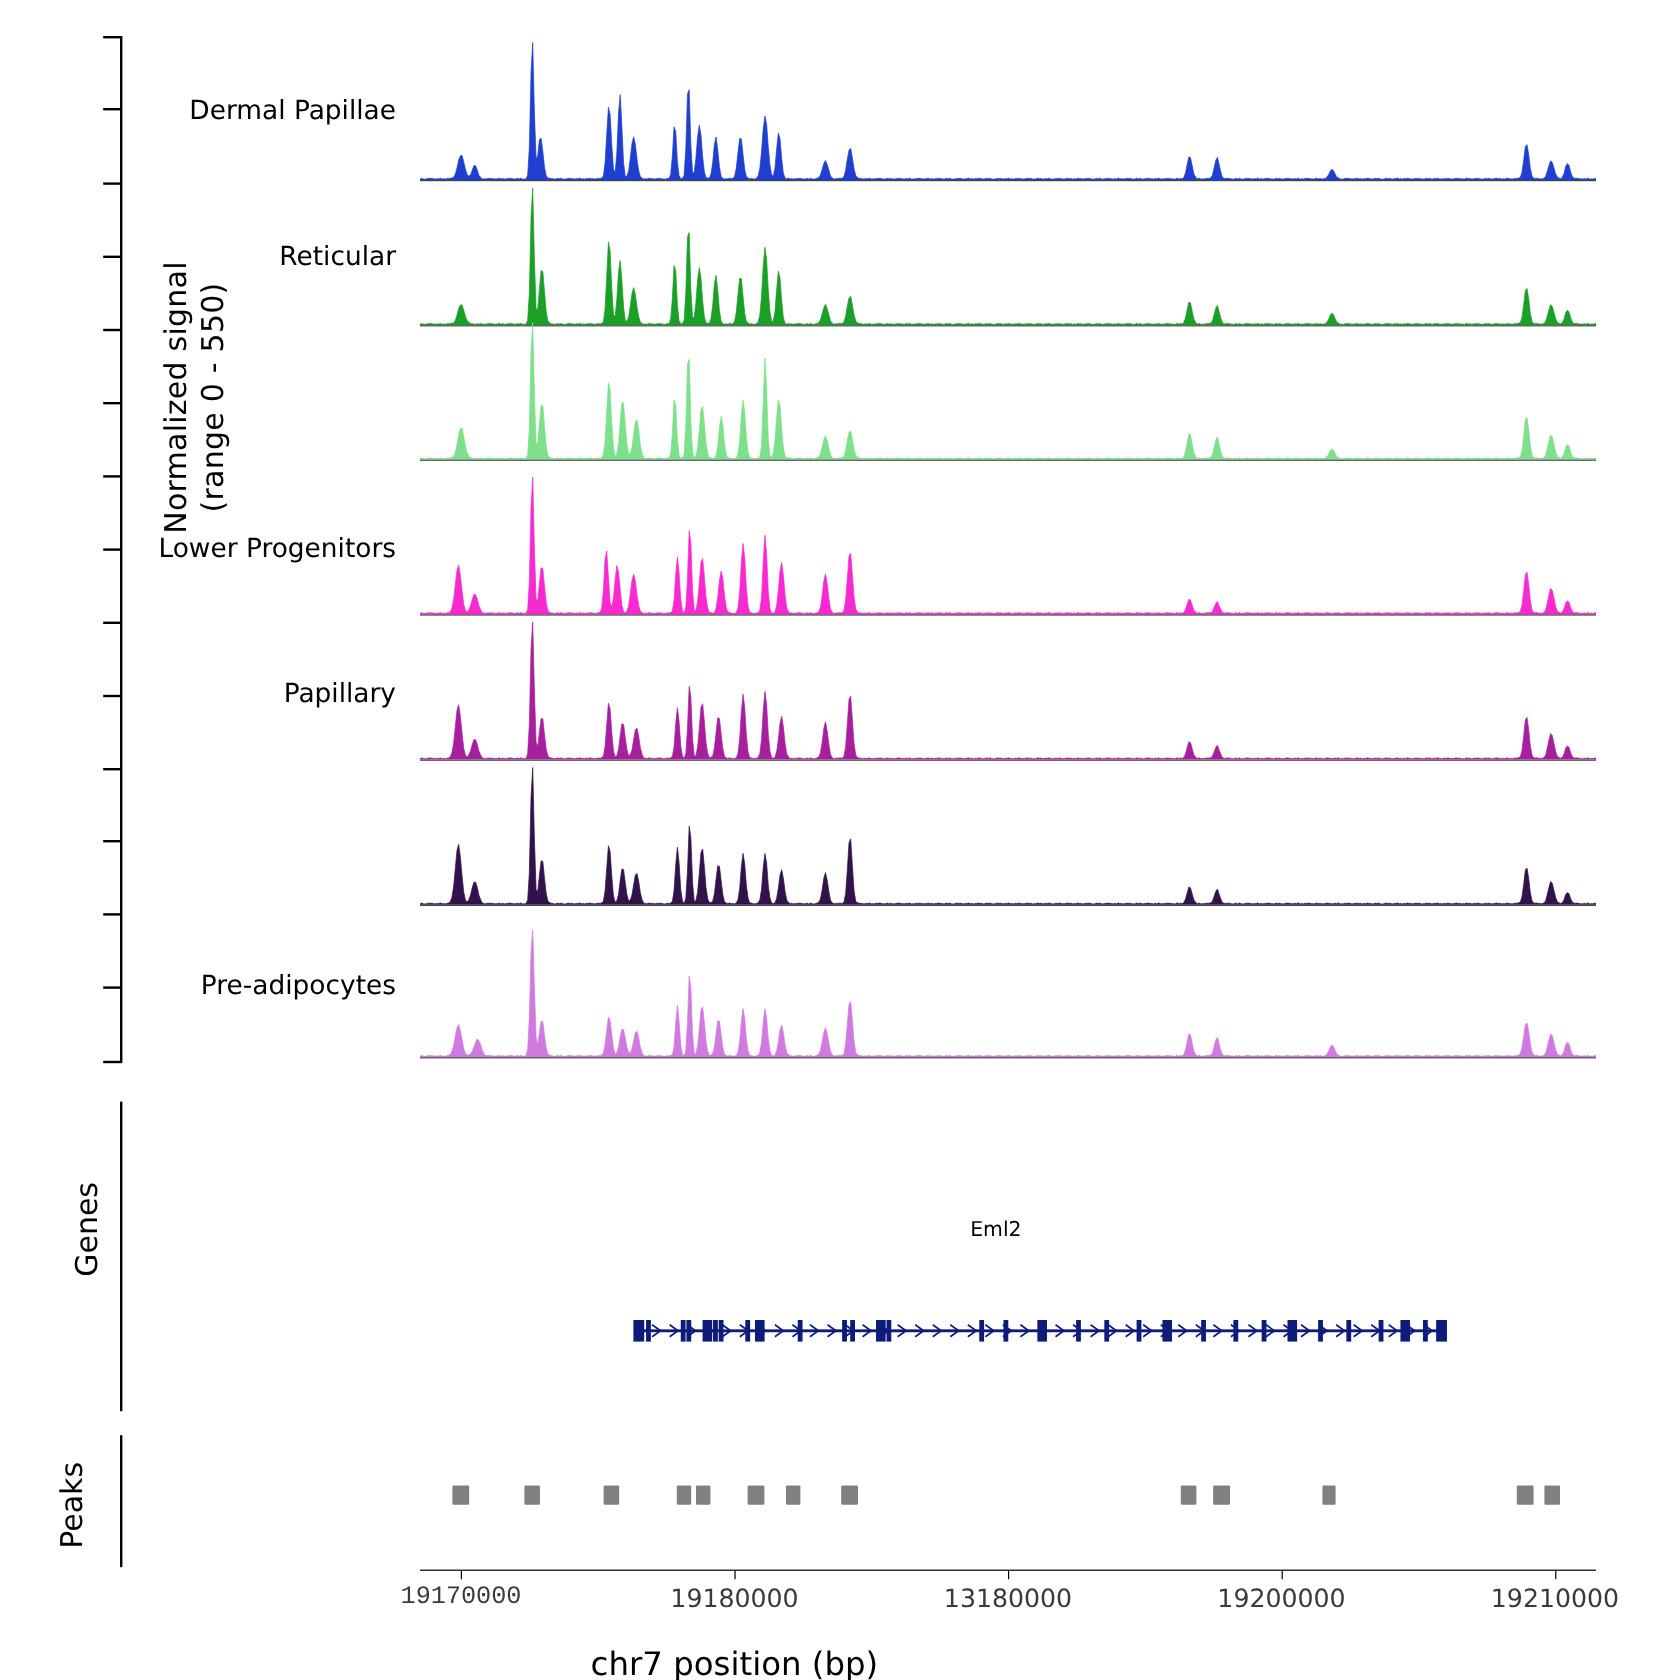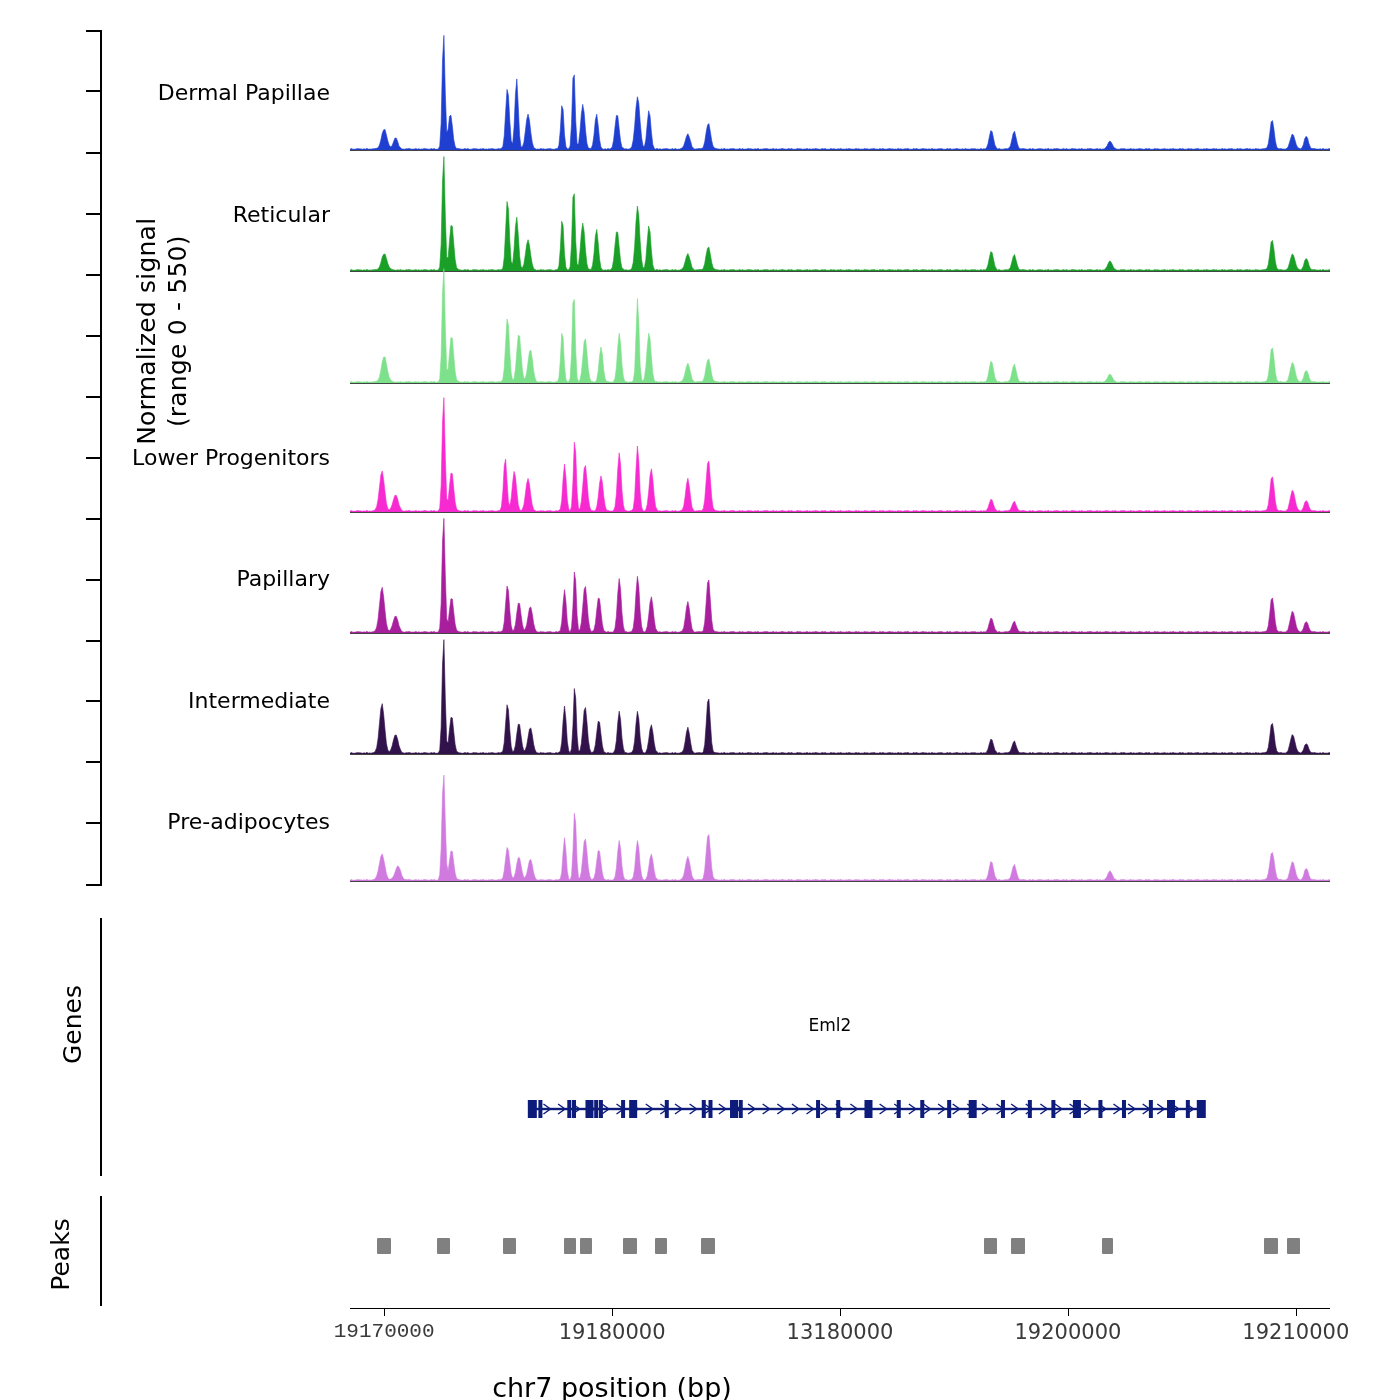--- a/index.html
+++ b/index.html
@@ -163,21 +163,20 @@
   <div class="tick" style="top:640px;"></div>
   <div class="tick" style="top:700px;"></div>
   <div class="tick" style="top:761px;"></div>
   <div class="tick" style="top:822px;"></div>
   <div class="tick" style="top:884px;"></div>
 
   <div class="track-label" style="left:0; top:80px; width:330px;">Dermal Papillae</div>
   <div class="track-label" style="left:0; top:202px; width:330px;">Reticular</div>
   <div class="track-label" style="left:0; top:445px; width:330px;">Lower Progenitors</div>
   <div class="track-label" style="left:0; top:566px; width:330px;">Papillary</div>
-  <div class="track-label" style="left:0; top:688px; width:330px;">Intermediate</div>
   <div class="track-label" style="left:0; top:809px; width:330px;">Pre-adipocytes</div>
 
   <div class="track" style="top:30px;">
     <svg viewBox="0 0 980 120" preserveAspectRatio="none">
         <path d="M0,120 L0.00,119.30 L1.40,118.50 L2.80,119.18 L4.21,119.28 L5.61,119.06 L7.01,118.64 L8.41,118.64 L9.81,118.81 L11.22,118.93 L12.62,119.28 L14.02,118.80 L15.42,119.17 L16.82,118.36 L18.23,119.21 L19.63,118.92 L21.03,119.27 L22.43,118.81 L23.83,118.78 L25.24,118.54 L26.64,118.34 L28.04,117.68 L29.44,115.08 L30.84,110.10 L32.25,103.28 L33.65,99.84 L35.05,99.57 L36.45,105.04 L37.85,111.05 L39.26,115.40 L40.66,116.75 L42.06,115.76 L43.46,112.06 L44.86,108.15 L46.27,108.02 L47.67,111.42 L49.07,116.13 L50.47,117.61 L51.87,119.12 L53.28,119.03 L54.68,119.22 L56.08,118.71 L57.48,118.80 L58.88,118.62 L60.29,118.81 L61.69,119.17 L63.09,119.06 L64.49,119.07 L65.89,118.41 L67.30,119.23 L68.70,118.67 L70.10,119.26 L71.50,119.01 L72.90,119.00 L74.31,118.52 L75.71,118.73 L77.11,118.89 L78.51,119.17 L79.91,119.14 L81.32,118.61 L82.72,119.09 L84.12,118.43 L85.52,119.28 L86.92,119.18 L88.33,119.09 L89.73,115.90 L91.13,93.25 L92.53,29.90 L93.93,5.41 L95.34,64.33 L96.74,102.51 L98.14,99.26 L99.54,86.30 L100.94,85.19 L102.35,95.95 L103.75,109.58 L105.15,116.26 L106.55,118.55 L107.95,118.44 L109.36,118.80 L110.76,118.96 L112.16,119.29 L113.56,119.06 L114.96,118.55 L116.37,119.05 L117.77,118.50 L119.17,119.29 L120.57,119.27 L121.97,119.18 L123.38,118.53 L124.78,118.85 L126.18,118.67 L127.58,119.01 L128.98,119.26 L130.39,118.85 L131.79,118.95 L133.19,118.40 L134.59,119.17 L135.99,118.91 L137.40,119.29 L138.80,118.76 L140.20,119.00 L141.60,118.48 L143.00,118.87 L144.41,119.04 L145.81,119.20 L147.21,118.98 L148.61,118.51 L150.01,118.99 L151.42,118.28 L152.82,116.59 L154.22,105.88 L155.62,82.10 L157.02,59.41 L158.43,65.37 L159.83,91.10 L161.23,110.64 L162.63,113.84 L164.03,97.58 L165.44,64.22 L166.84,48.90 L168.24,75.82 L169.64,105.77 L171.04,116.98 L172.45,116.72 L173.85,112.42 L175.25,101.69 L176.65,89.63 L178.05,84.04 L179.46,90.29 L180.86,102.69 L182.26,112.23 L183.66,117.33 L185.06,118.39 L186.47,119.24 L187.87,118.99 L189.27,119.18 L190.67,118.42 L192.07,118.94 L193.48,118.79 L194.88,119.21 L196.28,119.06 L197.68,118.71 L199.08,118.85 L200.49,118.49 L201.89,119.16 L203.29,119.19 L204.69,119.29 L206.09,118.54 L207.50,118.83 L208.90,115.28 L210.30,100.13 L211.70,75.73 L213.10,79.54 L214.51,104.73 L215.91,116.50 L217.31,118.86 L218.71,118.65 L220.11,116.00 L221.52,93.64 L222.92,48.22 L224.32,44.88 L225.72,90.86 L227.12,113.90 L228.53,113.75 L229.93,101.87 L231.33,84.04 L232.73,74.38 L234.13,82.44 L235.54,100.57 L236.94,113.20 L238.34,118.03 L239.74,118.26 L241.14,118.49 L242.55,114.80 L243.95,105.22 L245.35,90.12 L246.75,84.18 L248.15,95.15 L249.56,109.38 L250.96,116.97 L252.36,118.68 L253.76,119.26 L255.16,118.74 L256.57,119.23 L257.97,118.39 L259.37,119.01 L260.77,118.62 L262.17,116.96 L263.58,110.09 L264.98,97.13 L266.38,85.38 L267.78,85.77 L269.18,98.70 L270.59,111.03 L271.99,117.23 L273.39,118.09 L274.79,119.09 L276.19,118.64 L277.60,119.17 L279.00,119.08 L280.40,118.50 L281.80,116.54 L283.20,110.12 L284.61,96.38 L286.01,77.45 L287.41,66.73 L288.81,73.20 L290.21,92.30 L291.62,107.43 L293.02,115.82 L294.42,116.58 L295.82,109.87 L297.22,94.00 L298.63,80.73 L300.03,85.75 L301.43,102.38 L302.83,114.61 L304.23,118.25 L305.64,119.15 L307.04,118.37 L308.44,119.17 L309.84,118.73 L311.24,119.24 L312.65,119.00 L314.05,118.84 L315.45,118.65 L316.85,118.61 L318.25,119.02 L319.66,119.20 L321.06,119.20 L322.46,118.54 L323.86,119.30 L325.26,118.46 L326.67,119.16 L328.07,119.23 L329.47,119.07 L330.87,118.52 L332.27,117.82 L333.68,115.77 L335.08,111.34 L336.48,106.37 L337.88,103.67 L339.28,106.92 L340.69,111.58 L342.09,116.64 L343.49,118.17 L344.89,119.18 L346.29,118.86 L347.70,118.82 L349.10,118.61 L350.50,118.61 L351.90,118.58 L353.30,116.97 L354.71,111.83 L356.11,102.42 L357.51,95.11 L358.91,93.62 L360.31,101.60 L361.72,110.69 L363.12,116.21 L364.52,117.95 L365.92,118.57 L367.32,118.80 L368.73,118.98 L370.13,119.25 L371.53,118.76 L372.93,119.14 L374.33,118.37 L375.74,119.25 L377.14,118.96 L378.54,119.25 L379.94,118.76 L381.34,118.81 L382.75,118.60 L384.15,118.77 L385.55,119.13 L386.95,119.14 L388.35,119.09 L389.76,118.43 L391.16,119.22 L392.56,118.61 L393.96,119.25 L395.36,119.09 L396.77,119.02 L398.17,118.54 L399.57,118.72 L400.97,118.85 L402.37,119.10 L403.78,119.18 L405.18,118.67 L406.58,119.09 L407.98,118.41 L409.38,119.28 L410.79,119.10 L412.19,119.22 L413.59,118.66 L414.99,118.82 L416.39,118.61 L417.80,118.86 L419.20,119.20 L420.60,119.02 L422.00,119.03 L423.40,118.40 L424.81,119.19 L426.21,118.72 L427.61,119.28 L429.01,118.96 L430.41,119.01 L431.82,118.49 L433.22,118.78 L434.62,118.91 L436.02,119.22 L437.42,119.10 L438.83,118.59 L440.23,119.05 L441.63,118.46 L443.03,119.29 L444.43,119.24 L445.84,119.20 L447.24,118.57 L448.64,118.85 L450.04,118.63 L451.44,118.96 L452.85,119.28 L454.25,118.91 L455.65,118.97 L457.05,118.40 L458.45,119.17 L459.86,118.83 L461.26,119.30 L462.66,118.83 L464.06,119.01 L465.46,118.47 L466.87,118.84 L468.27,118.98 L469.67,119.26 L471.07,119.02 L472.47,118.54 L473.88,119.01 L475.28,118.54 L476.68,119.28 L478.08,119.22 L479.48,119.19 L480.89,118.49 L482.29,118.88 L483.69,118.67 L485.09,119.06 L486.49,119.22 L487.90,118.82 L489.30,118.91 L490.70,118.42 L492.10,119.15 L493.51,118.97 L494.91,119.29 L496.31,118.71 L497.71,119.03 L499.11,118.47 L500.52,118.91 L501.92,119.07 L503.32,119.16 L504.72,118.94 L506.12,118.51 L507.53,118.98 L508.93,118.63 L510.33,119.27 L511.73,119.07 L513.13,119.19 L514.54,118.43 L515.94,118.93 L517.34,118.74 L518.74,119.15 L520.14,119.12 L521.55,118.75 L522.95,118.86 L524.35,118.47 L525.75,119.15 L527.15,119.10 L528.56,119.29 L529.96,118.60 L531.36,119.05 L532.76,118.49 L534.16,118.99 L535.57,119.17 L536.97,119.07 L538.37,118.86 L539.77,118.50 L541.17,118.96 L542.58,118.74 L543.98,119.28 L545.38,118.94 L546.78,119.21 L548.18,118.40 L549.59,118.98 L550.99,118.82 L552.39,119.24 L553.79,119.02 L555.19,118.70 L556.60,118.82 L558.00,118.53 L559.40,119.15 L560.80,119.24 L562.20,119.29 L563.61,118.51 L565.01,119.08 L566.41,118.53 L567.81,119.07 L569.21,119.28 L570.62,118.99 L572.02,118.78 L573.42,118.51 L574.82,118.96 L576.22,118.86 L577.63,119.29 L579.03,118.81 L580.43,119.23 L581.83,118.38 L583.23,119.03 L584.64,118.92 L586.04,119.27 L587.44,118.91 L588.84,118.66 L590.24,118.78 L591.65,118.61 L593.05,119.17 L594.45,119.21 L595.85,119.26 L597.25,118.44 L598.66,119.12 L600.06,118.59 L601.46,119.14 L602.86,119.19 L604.26,118.92 L605.67,118.72 L607.07,118.54 L608.47,118.97 L609.87,118.99 L611.27,119.26 L612.68,118.70 L614.08,119.26 L615.48,118.39 L616.88,119.09 L618.28,119.03 L619.69,119.19 L621.09,118.81 L622.49,118.65 L623.89,118.77 L625.29,118.70 L626.70,119.21 L628.10,119.07 L629.50,119.23 L630.90,118.39 L632.30,119.16 L633.71,118.65 L635.11,119.00 L636.51,117.82 L637.91,114.08 L639.31,107.01 L640.72,100.68 L642.12,101.55 L643.52,108.37 L644.92,115.02 L646.32,117.56 L647.73,119.13 L649.13,118.41 L650.53,119.14 L651.93,119.16 L653.33,119.13 L654.74,118.72 L656.14,118.64 L657.54,118.65 L658.94,118.06 L660.34,116.01 L661.75,110.02 L663.15,103.60 L664.55,101.13 L665.95,107.12 L667.35,113.41 L668.76,117.76 L670.16,118.68 L671.56,118.81 L672.96,118.62 L674.36,118.65 L675.77,119.03 L677.17,119.26 L678.57,119.17 L679.97,118.52 L681.37,119.26 L682.78,118.48 L684.18,119.19 L685.58,119.29 L686.98,119.08 L688.38,118.63 L689.79,118.67 L691.19,118.78 L692.59,118.92 L693.99,119.29 L695.39,118.83 L696.80,119.14 L698.20,118.36 L699.60,119.24 L701.00,118.89 L702.40,119.28 L703.81,118.83 L705.21,118.83 L706.61,118.59 L708.01,118.73 L709.41,119.08 L710.82,119.21 L712.22,119.11 L713.62,118.46 L715.02,119.22 L716.42,118.56 L717.83,119.24 L719.23,119.17 L720.63,119.05 L722.03,118.56 L723.43,118.71 L724.84,118.81 L726.24,119.04 L727.64,119.22 L729.04,118.73 L730.44,119.10 L731.85,118.39 L733.25,119.28 L734.65,119.02 L736.05,119.24 L737.45,118.72 L738.86,118.83 L740.26,118.59 L741.66,118.81 L743.06,119.15 L744.46,119.09 L745.87,119.05 L747.27,118.42 L748.67,119.19 L750.07,118.65 L751.47,119.27 L752.88,119.01 L754.28,118.85 L755.68,117.58 L757.08,115.74 L758.48,112.62 L759.89,110.98 L761.29,112.36 L762.69,115.07 L764.09,117.86 L765.49,118.18 L766.90,119.26 L768.30,119.15 L769.70,119.21 L771.10,118.61 L772.50,118.85 L773.91,118.60 L775.31,118.91 L776.71,119.23 L778.11,118.98 L779.51,118.99 L780.92,118.41 L782.32,119.16 L783.72,118.76 L785.12,119.29 L786.52,118.90 L787.93,119.03 L789.33,118.47 L790.73,118.82 L792.13,118.92 L793.53,119.27 L794.94,119.06 L796.34,118.58 L797.74,119.01 L799.14,118.49 L800.54,119.27 L801.95,119.29 L803.35,119.20 L804.75,118.53 L806.15,118.88 L807.55,118.63 L808.96,119.00 L810.36,119.28 L811.76,118.88 L813.16,118.93 L814.56,118.41 L815.97,119.14 L817.37,118.89 L818.77,119.29 L820.17,118.78 L821.57,119.04 L822.98,118.46 L824.38,118.89 L825.78,119.01 L827.18,119.22 L828.58,118.98 L829.99,118.53 L831.39,118.98 L832.79,118.58 L834.19,119.27 L835.59,119.16 L837.00,119.20 L838.40,118.46 L839.80,118.92 L841.20,118.69 L842.60,119.10 L844.01,119.18 L845.41,118.80 L846.81,118.87 L848.21,118.44 L849.61,119.13 L851.02,119.02 L852.42,119.29 L853.82,118.66 L855.22,119.05 L856.62,118.46 L858.03,118.96 L859.43,119.10 L860.83,119.12 L862.23,118.89 L863.63,118.51 L865.04,118.95 L866.44,118.68 L867.84,119.27 L869.24,119.02 L870.64,119.21 L872.05,118.41 L873.45,118.97 L874.85,118.76 L876.25,119.19 L877.65,119.07 L879.06,118.74 L880.46,118.82 L881.86,118.50 L883.26,119.13 L884.66,119.16 L886.07,119.29 L887.47,118.56 L888.87,119.08 L890.27,118.49 L891.67,119.03 L893.08,119.21 L894.48,119.04 L895.88,118.81 L897.28,118.51 L898.68,118.94 L900.09,118.79 L901.49,119.29 L902.89,118.89 L904.29,119.23 L905.69,118.38 L907.10,119.02 L908.50,118.85 L909.90,119.28 L911.30,118.97 L912.70,118.69 L914.11,118.76 L915.51,118.37 L916.91,117.81 L918.31,113.58 L919.71,103.84 L921.12,92.12 L922.52,90.57 L923.92,98.96 L925.32,110.60 L926.72,116.92 L928.13,118.56 L929.53,118.69 L930.93,118.53 L932.33,118.94 L933.73,118.91 L935.14,119.21 L936.54,118.32 L937.94,117.37 L939.34,112.90 L940.74,108.16 L942.15,104.05 L943.55,105.28 L944.95,109.90 L946.35,114.72 L947.75,117.56 L949.16,118.37 L950.56,118.86 L951.96,117.70 L953.36,114.50 L954.76,108.62 L956.17,106.31 L957.57,107.95 L958.97,113.56 L960.37,117.27 L961.77,118.52 L963.18,118.62 L964.58,118.56 L965.98,118.96 L967.38,119.05 L968.78,119.24 L970.19,118.66 L971.59,119.30 L972.99,118.40 L974.39,119.13 L975.79,119.08 L977.20,119.17 L978.60,118.76 L980.00,118.66 L980,120 Z" fill="#1f3fd0" stroke="#1f3fd0" stroke-width="0.6"></path>
       </svg>
   </div>
   <div class="baseline" style="top:150px;"></div>
 
   <div class="track" style="top:151px;">

